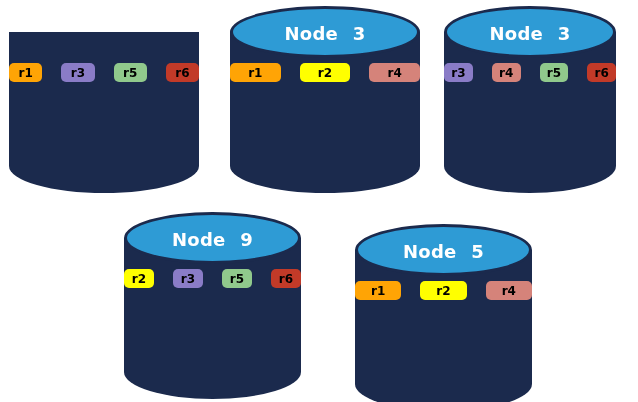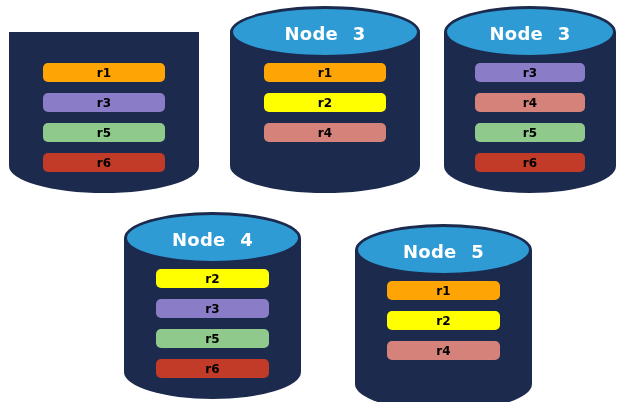--- a/index.html
+++ b/index.html
@@ -47,23 +47,22 @@
     font-size: 18px;
     word-spacing: 0.45em;
     letter-spacing: 0.3px;
     padding-top: 2px;
   }
 
   .bars {
     position: absolute;
     left: 0; right: 0; top: 57px;
     display: flex;
-    flex-direction: column;
-    align-items: center;
-    gap: 11px;
+    flex-direction: row;
+    gap: 19px;
     z-index: 3;
   }
 
   .replica-bar {
     width: 64%;
     height: 19px;
     border-radius: 5px;
     display: flex;
     align-items: center;
     justify-content: center;
@@ -109,21 +108,21 @@
       <div class="replica-bar" style="background: rgb(138, 124, 199);">r3</div>
       <div class="replica-bar" style="background: rgb(213, 131, 122);">r4</div>
       <div class="replica-bar" style="background: rgb(144, 201, 140);">r5</div>
       <div class="replica-bar" style="background: rgb(194, 58, 40);">r6</div>
     </div>
   </div>
 
   <div class="node n4">
     <div class="cyl-body"></div>
     <div class="cyl-top">
-      <span class="node-label">Node 4</span>
+      <span class="node-label">Node 9</span>
     </div>
     <div class="bars">
       <div class="replica-bar" style="background: rgb(255, 255, 0);">r2</div>
       <div class="replica-bar" style="background: rgb(138, 124, 199);">r3</div>
       <div class="replica-bar" style="background: rgb(144, 201, 140);">r5</div>
       <div class="replica-bar" style="background: rgb(194, 58, 40);">r6</div>
     </div>
   </div>
 
   <div class="node n5">

